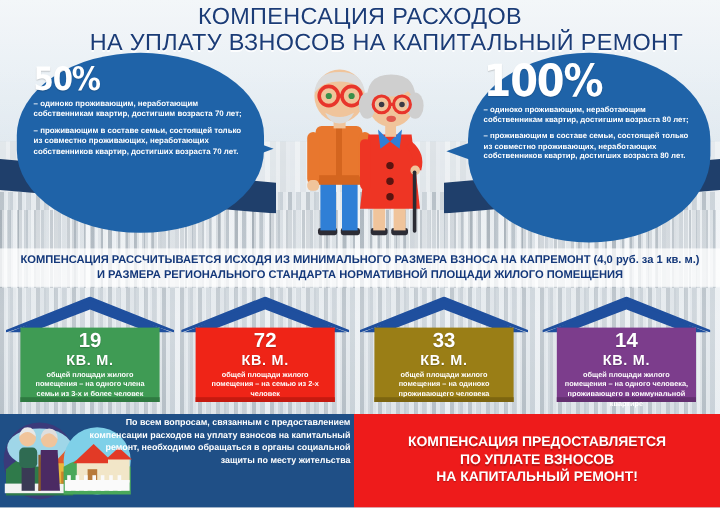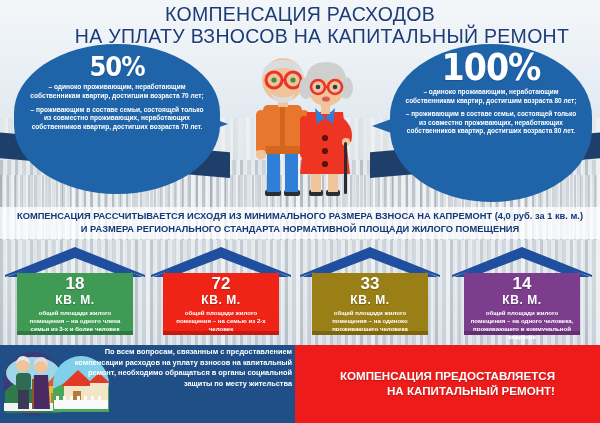--- a/index.html
+++ b/index.html
@@ -44,21 +44,21 @@
     clip-path:polygon(0 44%,100% 0,100% 56%,0 100%);}
 
   
   .title{position:absolute;left:0;top:4px;width:600px;text-align:center;
     color:#1b3c77;font-weight:normal;letter-spacing:.3px;line-height:1.12;
     text-shadow:0 1px 0 rgba(255,255,255,.85);}
   .title .l1{font-size:19.5px;display:block;}
   .title .l2{font-size:19.5px;display:block;margin-left:44px;}
 
   
-  .bubble{position:absolute;background:#1f63a8;color:#fff;text-align:center;
+  .bubble{position:absolute;background:#1f63a8;color:#fff;
     border-radius:50%/46%;box-sizing:border-box;}
   .bubble.left{left:14px;top:44px;width:206px;height:150px;padding:6px 14px 0;}
   .bubble.right{left:390px;top:44px;width:202px;height:158px;padding:4px 13px 0;}
   .bubble .pct{font-weight:bold;line-height:1;letter-spacing:-1px;
     font-family:"DejaVu Sans Condensed","Liberation Sans",sans-serif;
     text-shadow:0 1px 1px rgba(0,0,0,.18);}
   .bubble.left .pct{font-size:27px;margin:3px 0 3px;}
   .bubble.right .pct{font-size:37px;margin:1px 0 2px;}
   .bubble p{margin:0 0 5px;font-size:6.6px;font-weight:bold;line-height:1.34;}
   .bubble.right p{font-size:6.5px;line-height:1.32;}
@@ -95,21 +95,21 @@
   
   .bottom{position:absolute;left:0;top:345px;width:600px;height:78px;}
   .bl{position:absolute;left:0;top:0;width:295px;height:78px;
     background:#1f4f86;}
   .bl .circ{position:absolute;left:2px;top:6px;width:62px;height:66px;}
   .bl .circ2{position:absolute;left:52px;top:10px;width:58px;height:58px;}
   .bl .txt{position:absolute;left:62px;top:2px;width:230px;text-align:right;
     color:#fff;font-weight:bold;font-size:7.4px;line-height:1.42;padding-right:3px;}
   .br{position:absolute;left:295px;top:0;width:305px;height:78px;
     background:#ee1b1b;display:flex;align-items:center;justify-content:center;}
-  .br .txt{color:#fff;font-weight:bold;text-align:right;font-size:11.6px;
+  .br .txt{color:#fff;font-weight:bold;text-align:center;font-size:11.6px;
     line-height:1.27;text-shadow:0 1px 1px rgba(0,0,0,.25);}
 </style>
 </head>
 <body>
 
 <div class="poster">
 
   <div class="bg">
     <div class="bg-sky"></div>
     <div class="bg-city"></div>
@@ -202,21 +202,21 @@
   </div>
 
   <div class="houses">
 
     <div class="house h1">
       <svg class="roof" viewBox="0 0 140 30">
         <path d="M70 0 L140 28 L140 30 L70 7 L0 30 L0 28 Z" fill="#1f4f9e"></path>
         <path d="M70 3 L138 30 L120 30 L70 11 L20 30 L2 30 Z" fill="#1f4f9e"></path>
       </svg>
       <div class="body" style="background:#3f9b54">
-        <div class="num">18</div>
+        <div class="num">19</div>
         <div class="unit">КВ. М.</div>
         <div class="desc">общей площади жилого помещения – на одного члена семьи из 3-х и более человек</div>
       </div>
       <div class="strip" style="background:#2f7a41"></div>
     </div>
 
     <div class="house h2">
       <svg class="roof" viewBox="0 0 140 30">
         <path d="M70 0 L140 28 L140 30 L70 7 L0 30 L0 28 Z" fill="#1f4f9e"></path>
         <path d="M70 3 L138 30 L120 30 L70 11 L20 30 L2 30 Z" fill="#1f4f9e"></path>
@@ -299,19 +299,20 @@
             <rect x="39" y="41" width="3" height="13"></rect>
           <rect x="46" y="41" width="3" height="13"></rect>
         </g>
       </svg>
       <div class="txt">По всем вопросам, связанным с предоставлением компенсации расходов на уплату взносов на капитальный ремонт, необходимо обращаться в органы социальной защиты по месту жительства</div>
     </div>
 
     <div class="br">
       <div class="txt">
         <div>КОМПЕНСАЦИЯ ПРЕДОСТАВЛЯЕТСЯ</div>
+        <div>ПО УПЛАТЕ ВЗНОСОВ</div>
         <div>НА КАПИТАЛЬНЫЙ РЕМОНТ!</div>
       </div>
     </div>
 
   </div>
 
 </div>
 
 </body></html>

